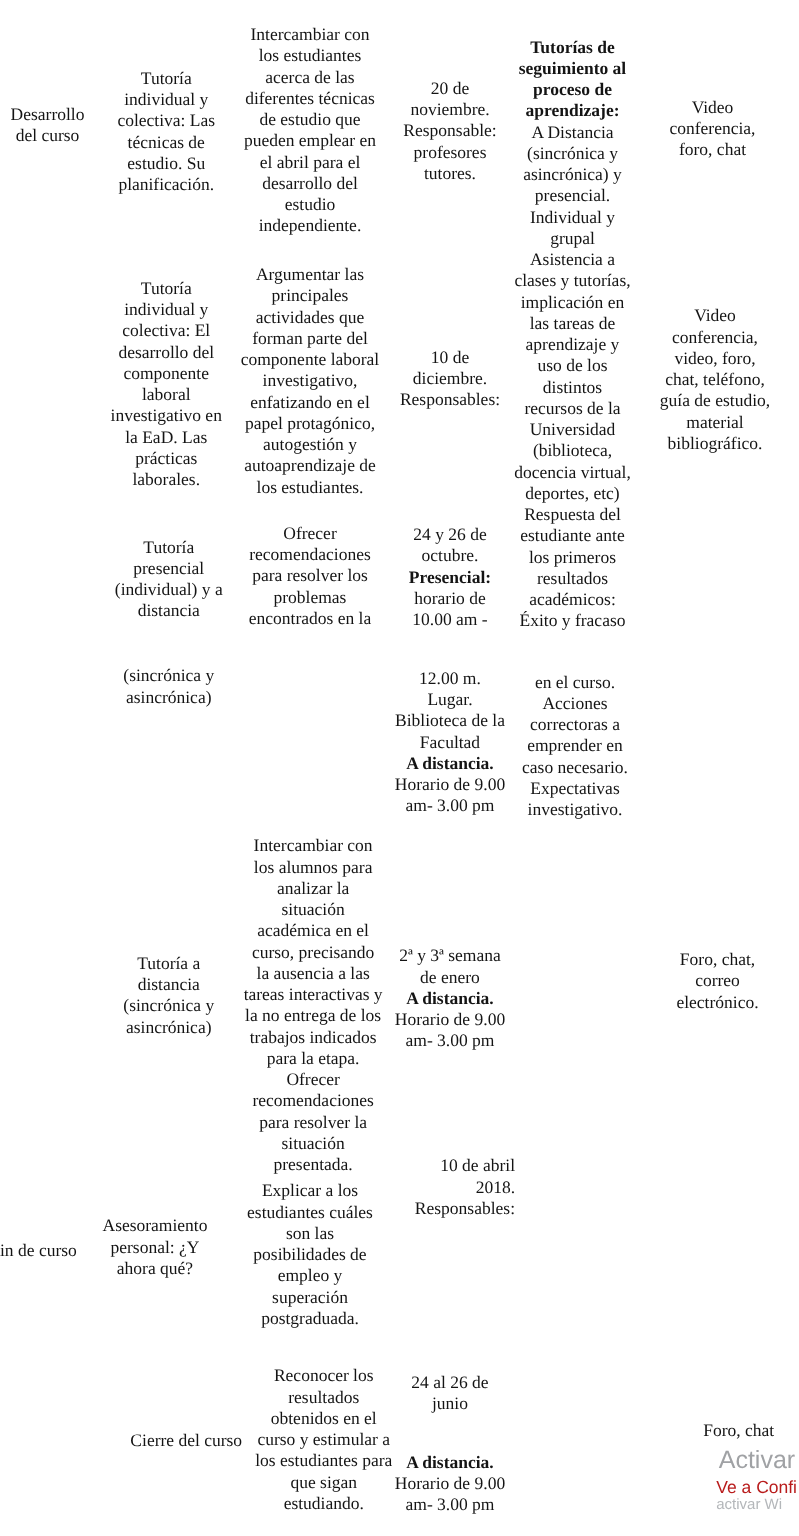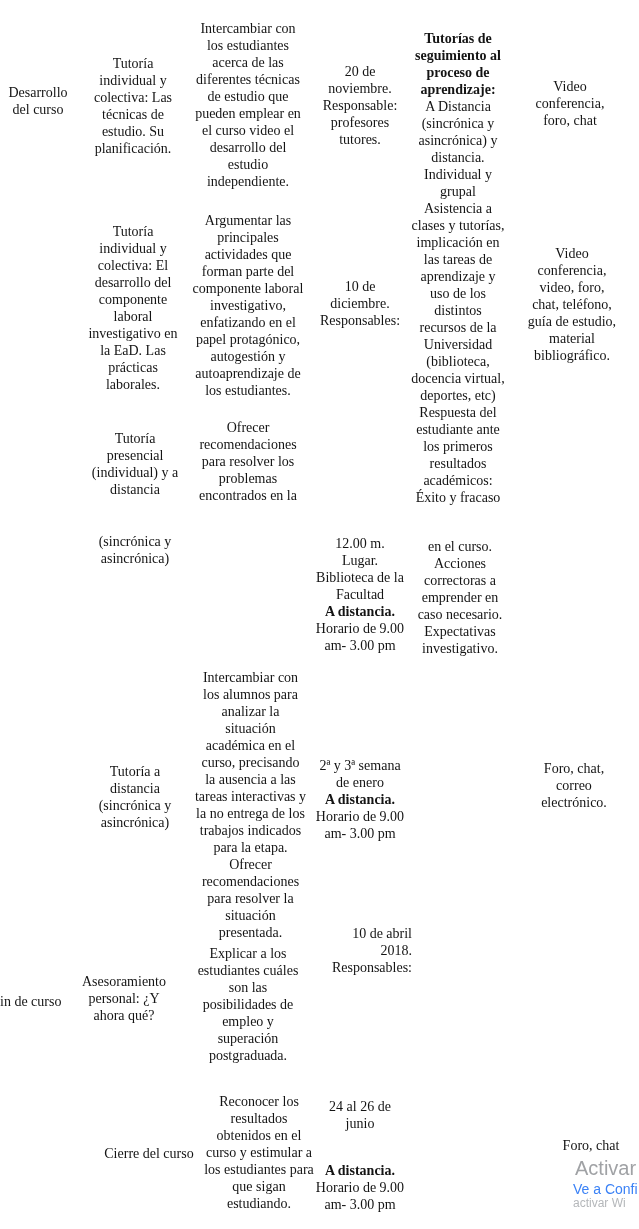--- a/index.html
+++ b/index.html
@@ -18,21 +18,21 @@
     line-height:17px;
   }
   .cell .ln{white-space:nowrap;}
   .cell .ln.b{font-weight:bold;}
   .wm{
     position:absolute;
     font-family:"Liberation Sans","DejaVu Sans",sans-serif;
     white-space:nowrap;
   }
   #w0{left:575px;top:1157px;font-size:20px;color:#a0a2a5;}
-  #w1{left:573px;top:1181px;font-size:14px;color:#3b82f6;}
+  #w1{left:573px;top:1181px;font-size:14px;color:#b91c1c;}
   #w2{left:573px;top:1196px;font-size:12px;color:#b4b7ba;}
 
   #b0{left:0px;top:84px;width:76px;}
   #b1{left:86px;top:55px;width:94px;}
   #b2{left:183px;top:20px;width:130px;}
   #b3{left:310px;top:63px;width:100px;}
   #b4{left:402px;top:30px;width:112px;}
   #b5{left:404px;top:538px;width:112px;}
   #b6{left:520px;top:78px;width:100px;}
   #b7{left:86px;top:223px;width:94px;}
@@ -75,41 +75,41 @@
       <div class="ln">estudio. Su</div>
       <div class="ln">planificación.</div>
     </div>
   <div class="cell" id="b2">
       <div class="ln">Intercambiar con</div>
       <div class="ln">los estudiantes</div>
       <div class="ln">acerca de las</div>
       <div class="ln">diferentes técnicas</div>
       <div class="ln">de estudio que</div>
       <div class="ln">pueden emplear en</div>
-      <div class="ln">el curso video el</div>
+      <div class="ln">el abril para el</div>
       <div class="ln">desarrollo del</div>
       <div class="ln">estudio</div>
       <div class="ln">independiente.</div>
     </div>
   <div class="cell" id="b3">
       <div class="ln">20 de</div>
       <div class="ln">noviembre.</div>
       <div class="ln">Responsable:</div>
       <div class="ln">profesores</div>
       <div class="ln">tutores.</div>
     </div>
   <div class="cell" id="b4">
       <div class="ln b">Tutorías de</div>
       <div class="ln b">seguimiento al</div>
       <div class="ln b">proceso de</div>
       <div class="ln b">aprendizaje:</div>
       <div class="ln">A Distancia</div>
       <div class="ln">(sincrónica y</div>
       <div class="ln">asincrónica) y</div>
-      <div class="ln">distancia.</div>
+      <div class="ln">presencial.</div>
       <div class="ln">Individual y</div>
       <div class="ln">grupal</div>
       <div class="ln">Asistencia a</div>
       <div class="ln">clases y tutorías,</div>
       <div class="ln">implicación en</div>
       <div class="ln">las tareas de</div>
       <div class="ln">aprendizaje y</div>
       <div class="ln">uso de los</div>
       <div class="ln">distintos</div>
       <div class="ln">recursos de la</div>
@@ -183,20 +183,27 @@
       <div class="ln">(individual) y a</div>
       <div class="ln">distancia</div>
     </div>
   <div class="cell" id="b12">
       <div class="ln">Ofrecer</div>
       <div class="ln">recomendaciones</div>
       <div class="ln">para resolver los</div>
       <div class="ln">problemas</div>
       <div class="ln">encontrados en la</div>
     </div>
+  <div class="cell" id="b13">
+      <div class="ln">24 y 26 de</div>
+      <div class="ln">octubre.</div>
+      <div class="ln b">Presencial:</div>
+      <div class="ln">horario de</div>
+      <div class="ln">10.00 am -</div>
+    </div>
   <div class="cell" id="b14">
       <div class="ln">(sincrónica y</div>
       <div class="ln">asincrónica)</div>
     </div>
   <div class="cell" id="b16">
       <div class="ln">12.00 m.</div>
       <div class="ln">Lugar.</div>
       <div class="ln">Biblioteca de la</div>
       <div class="ln">Facultad</div>
       <div class="ln b">A distancia.</div>

